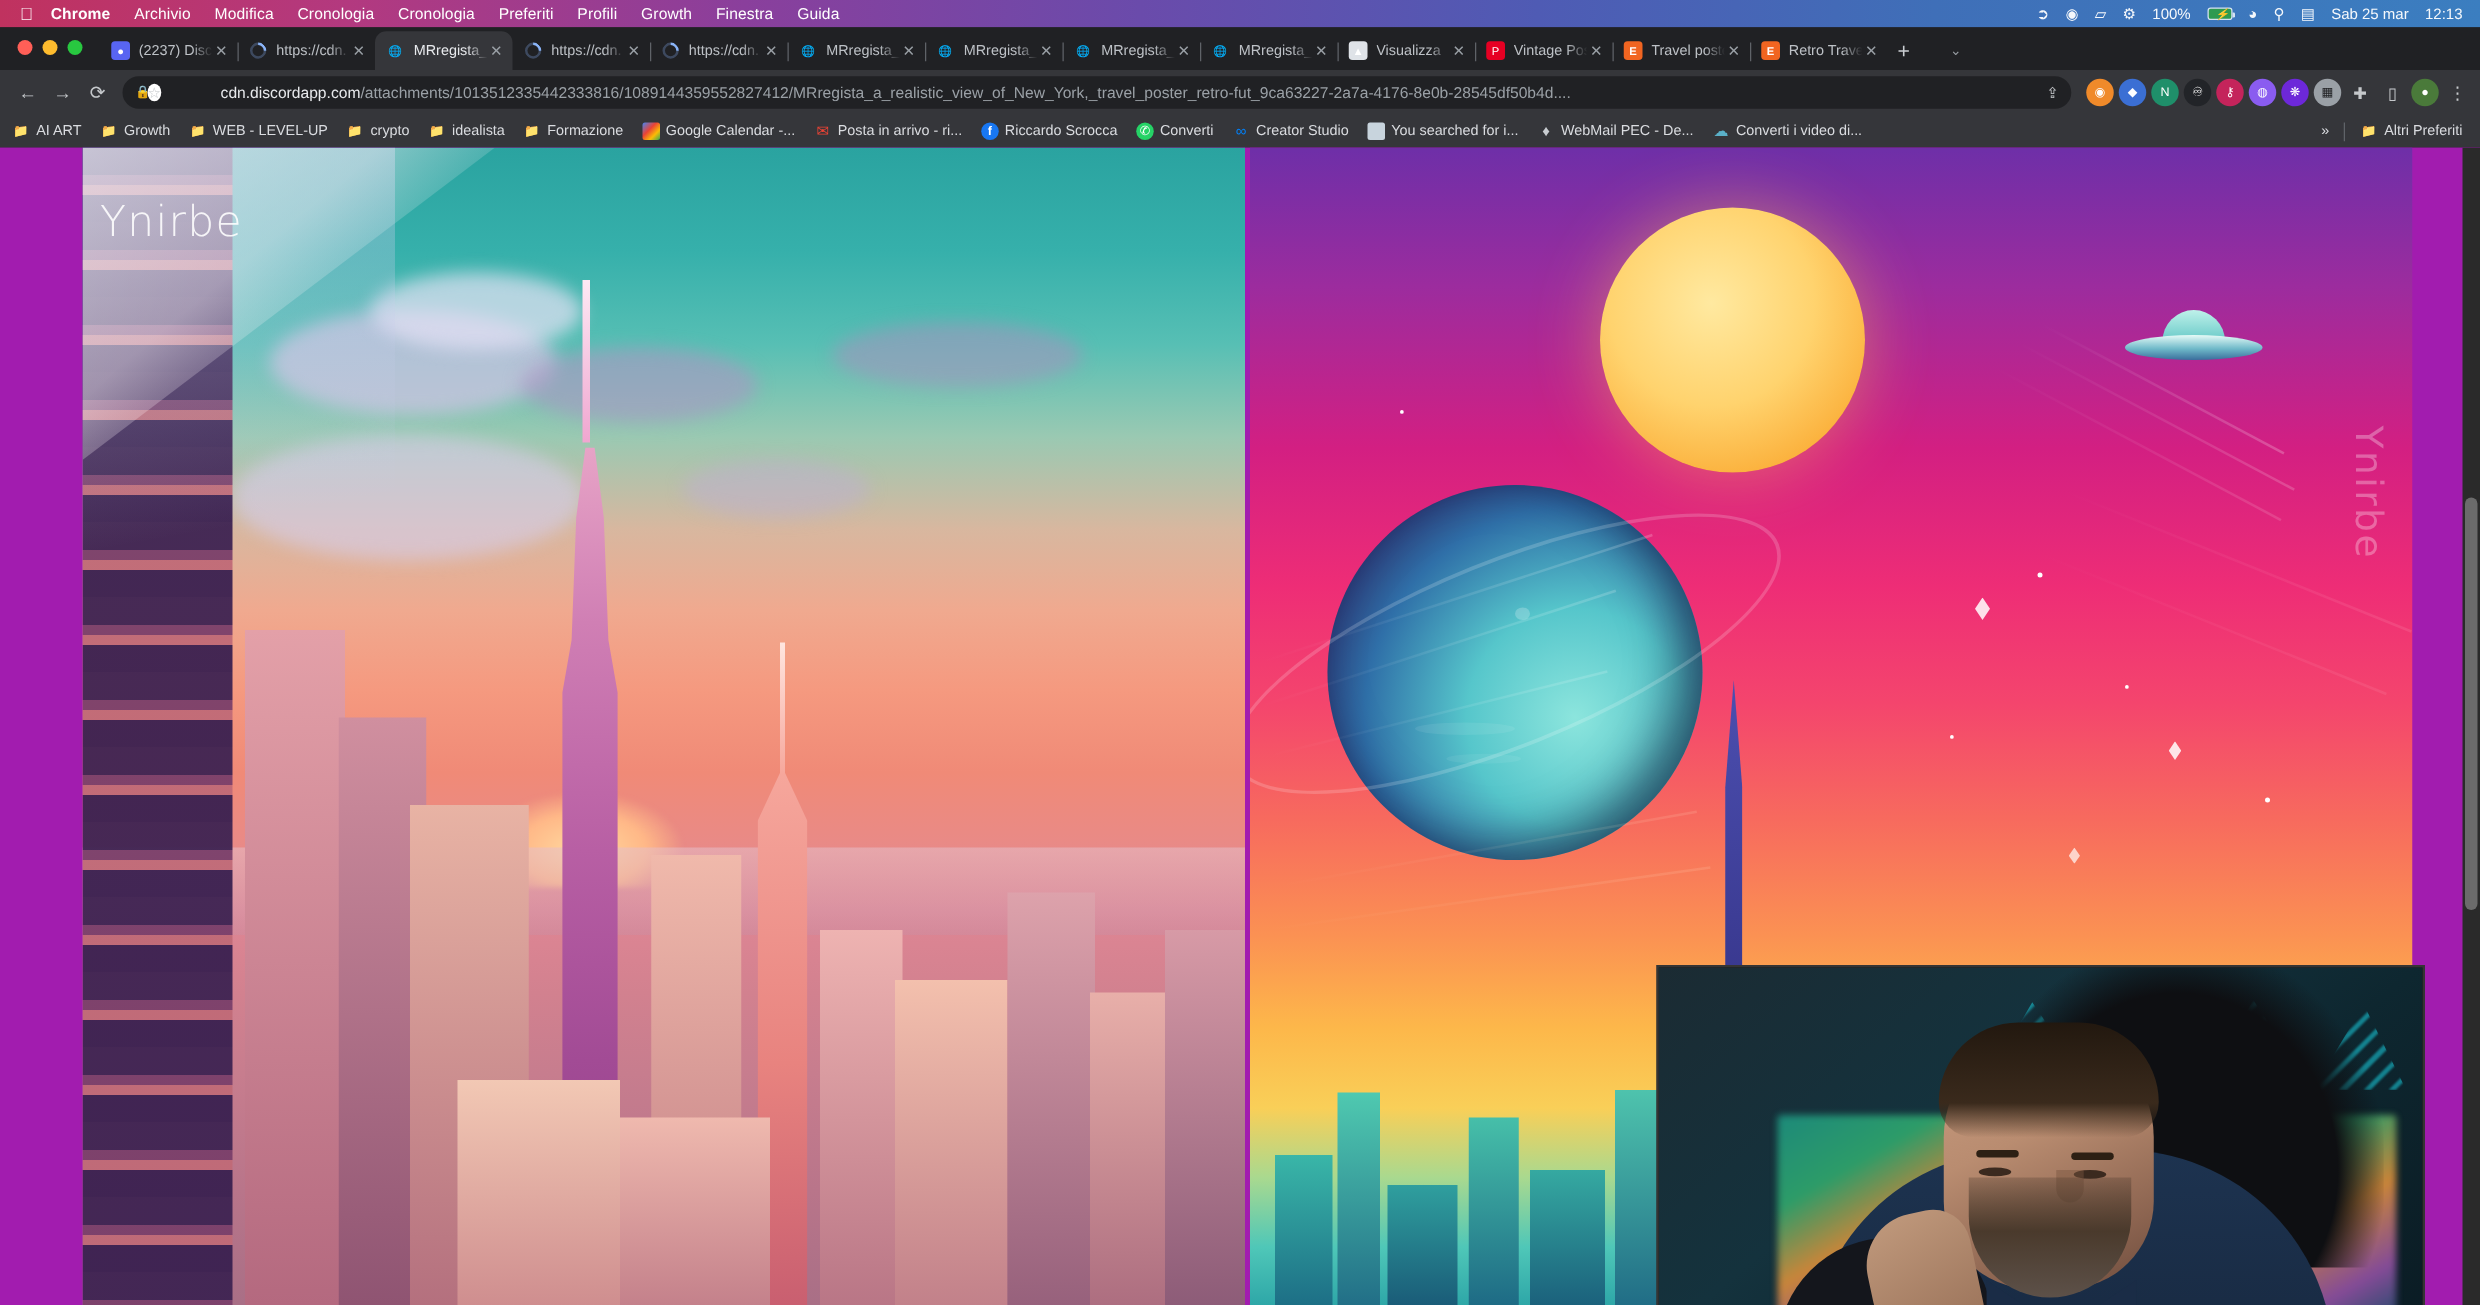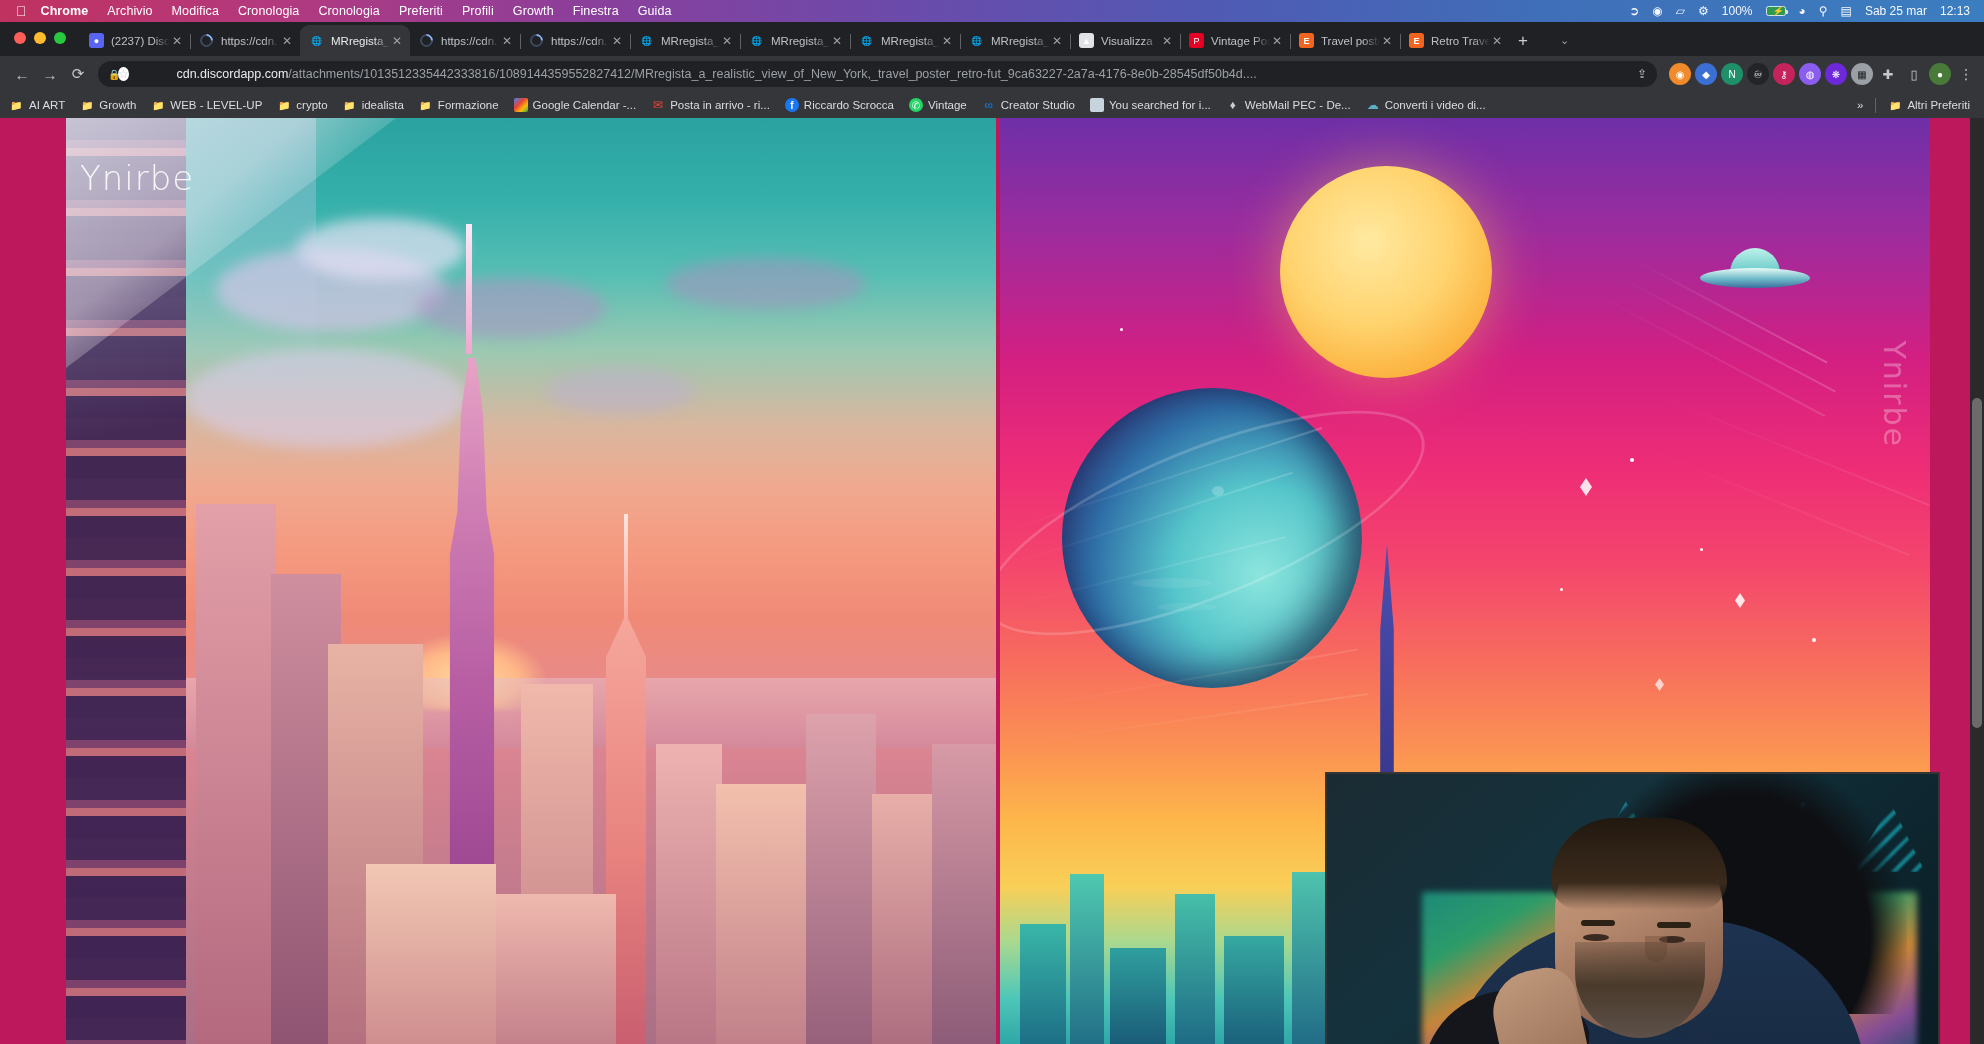--- a/index.html
+++ b/index.html
@@ -112,21 +112,21 @@
   #bookmarks { height: 26px; background: #35363a; display: flex; align-items: center;
                padding: 0 10px; color: #dadce0; font-size: 11.5px; }
   .bm { display: flex; align-items: center; margin-right: 15px; white-space: nowrap; flex: 0 0 auto; }
   .bm .bi { width: 14px; height: 14px; margin-right: 5px; flex: 0 0 14px;
             display: flex; align-items: center; justify-content: center; font-size: 10px; }
   .folder { color: #b8bcc0; font-size: 12px; }
   .bm-more { margin-left: auto; display: flex; align-items: center; gap: 12px; }
   .divider { width: 1px; height: 15px; background: #5f6368; }
 
   
-  #viewport { position: relative; width: 1984px; height: 926px; background: #be185d; overflow: hidden; }
+  #viewport { position: relative; width: 1984px; height: 926px; background: #a21caf; overflow: hidden; }
 
   .poster { position: absolute; top: 0; overflow: hidden; }
   #posterL { left: 66px;  width: 930px; height: 926px; }
   #posterR { left: 1000px; width: 930px; height: 926px; }
 
   
   .skyL {
     position: absolute; inset: 0;
     background:
       linear-gradient(to bottom,
@@ -524,21 +524,21 @@
     <div class="bm">
       <span class="bi" style="color:#ea4335;font-size:12px">✉</span>
       <span>Posta in arrivo - ri...</span>
     </div>
     <div class="bm">
       <span class="bi" style="background:#1877f2;border-radius:50%;color:#fff;font-weight:bold">f</span>
       <span>Riccardo Scrocca</span>
     </div>
     <div class="bm">
       <span class="bi" style="background:#25d366;border-radius:50%;color:#fff">✆</span>
-      <span>Vintage</span>
+      <span>Converti</span>
     </div>
     <div class="bm">
       <span class="bi" style="color:#0081fb;font-size:12px">∞</span>
       <span>Creator Studio</span>
     </div>
     <div class="bm">
       <span class="bi" style="background:#c8d4dd;border-radius:2px"></span>
       <span>You searched for i...</span>
     </div>
     <div class="bm">

